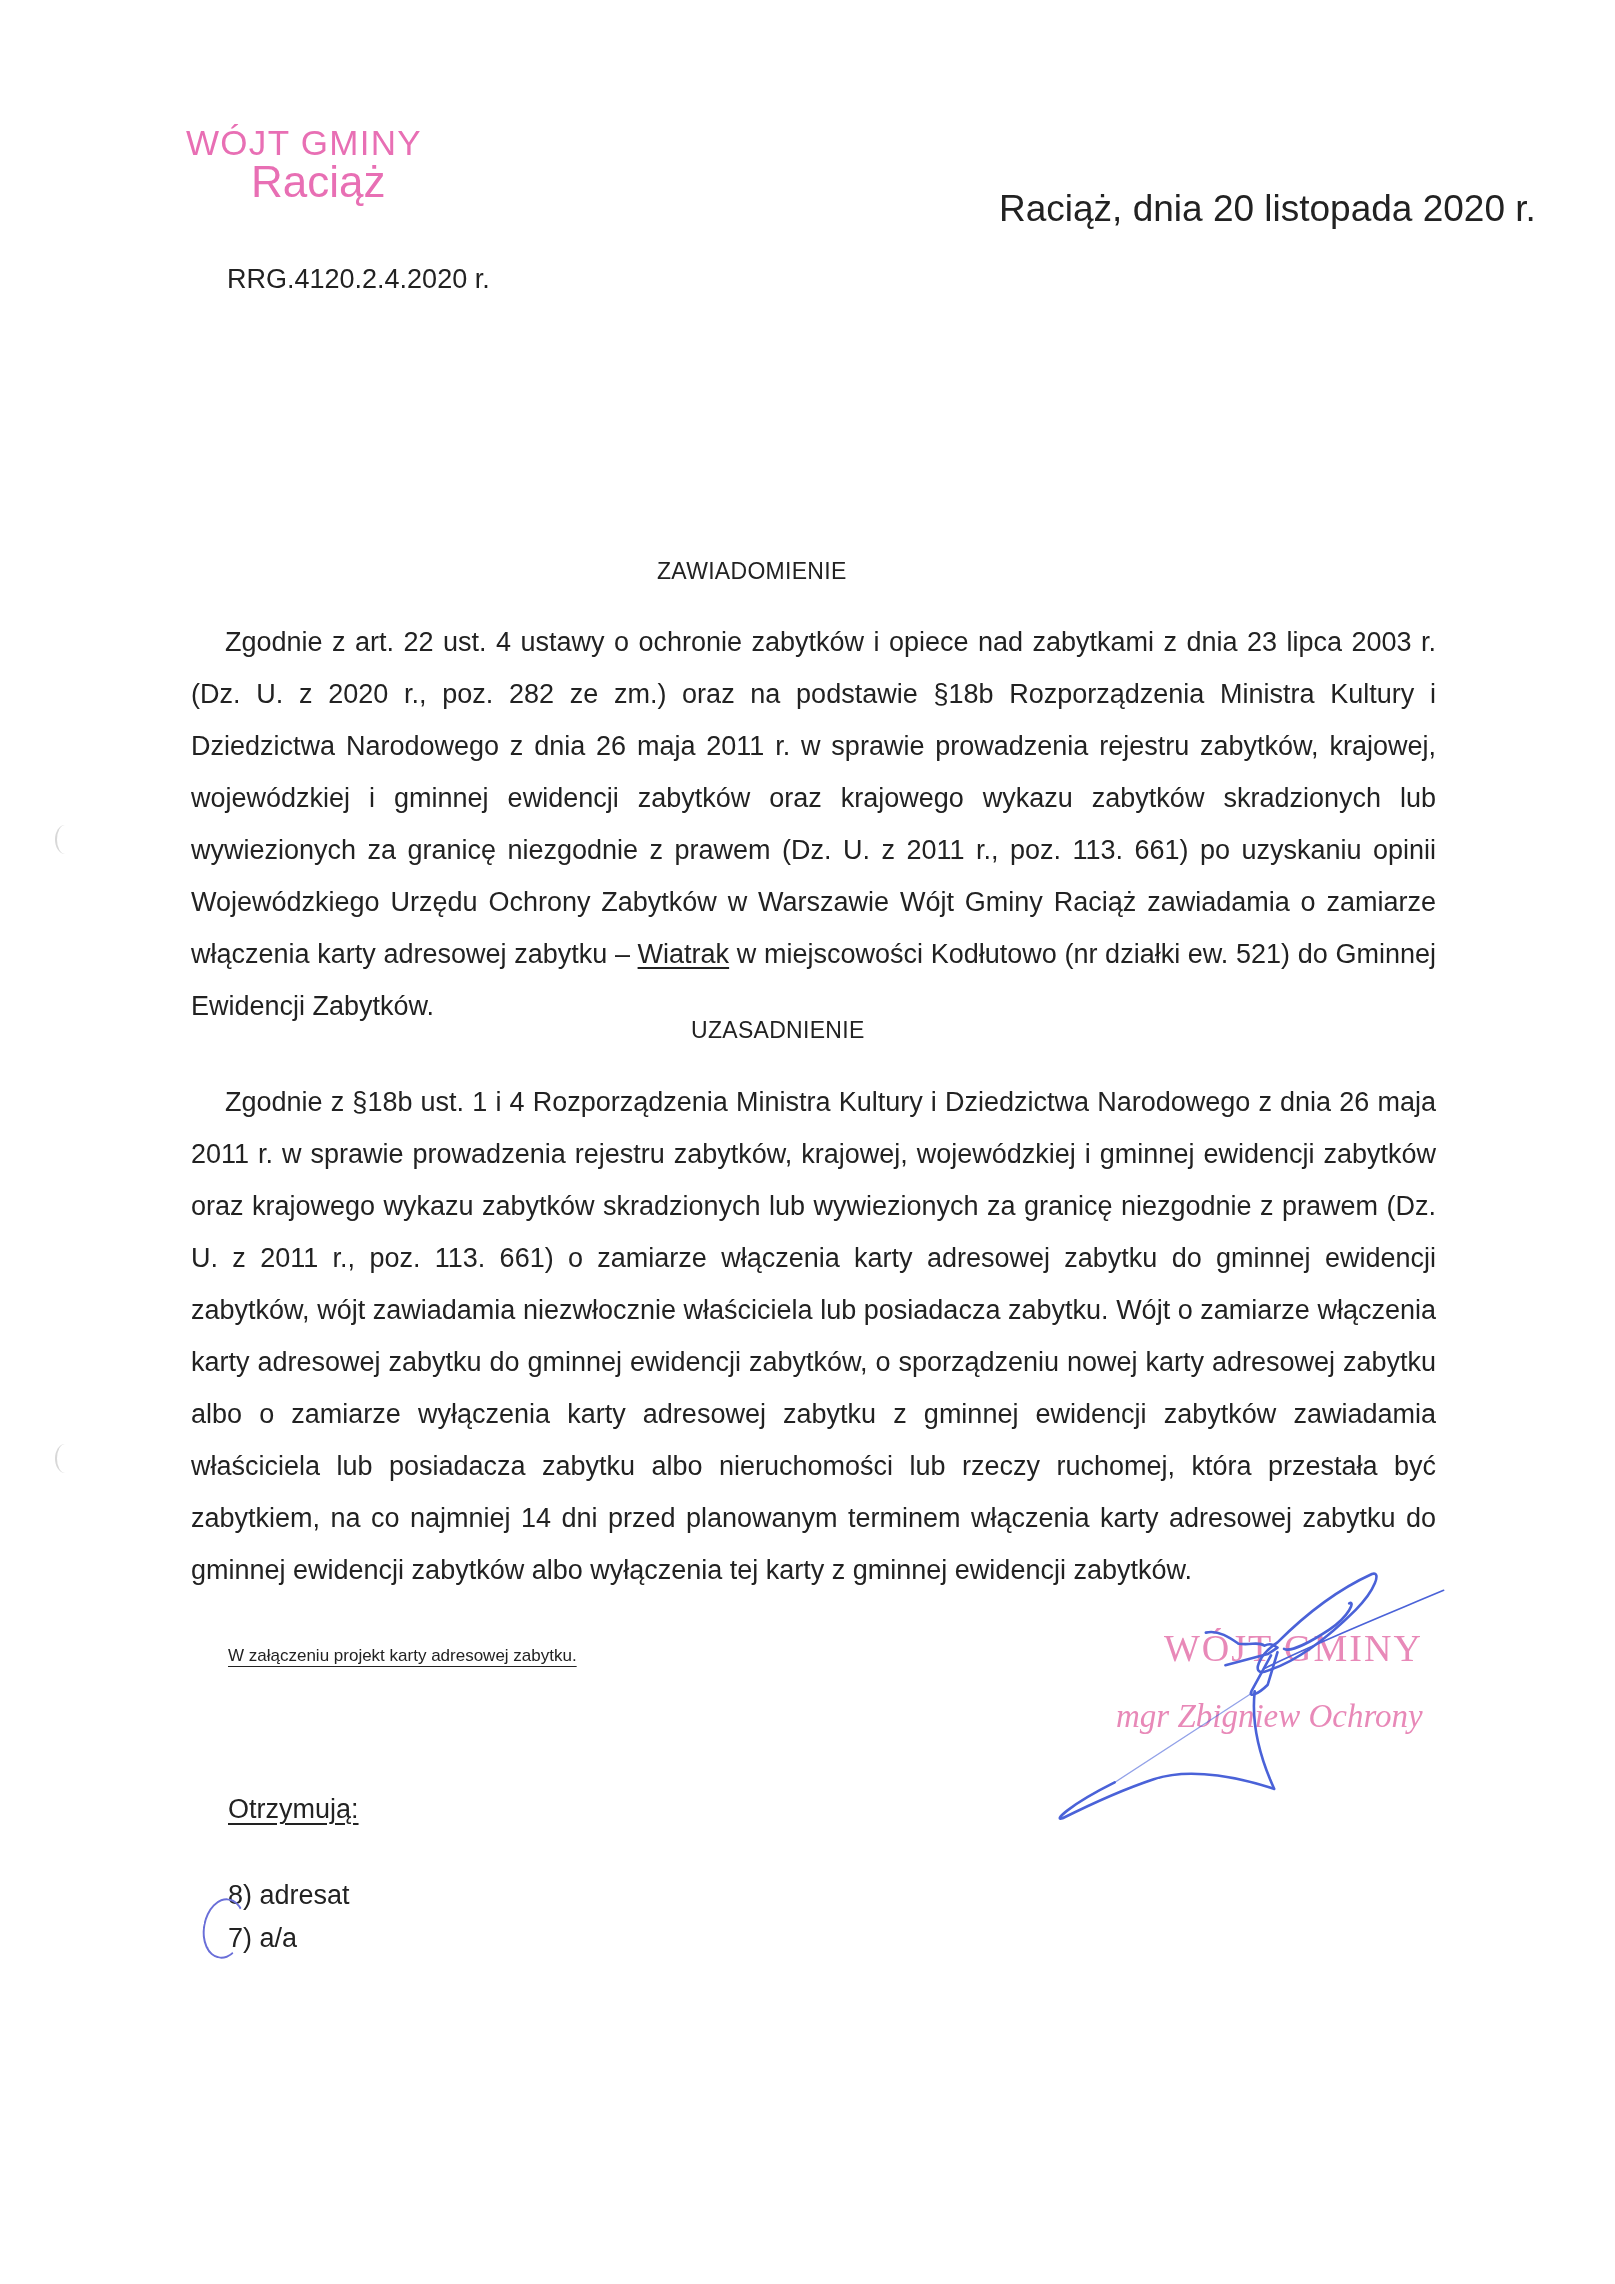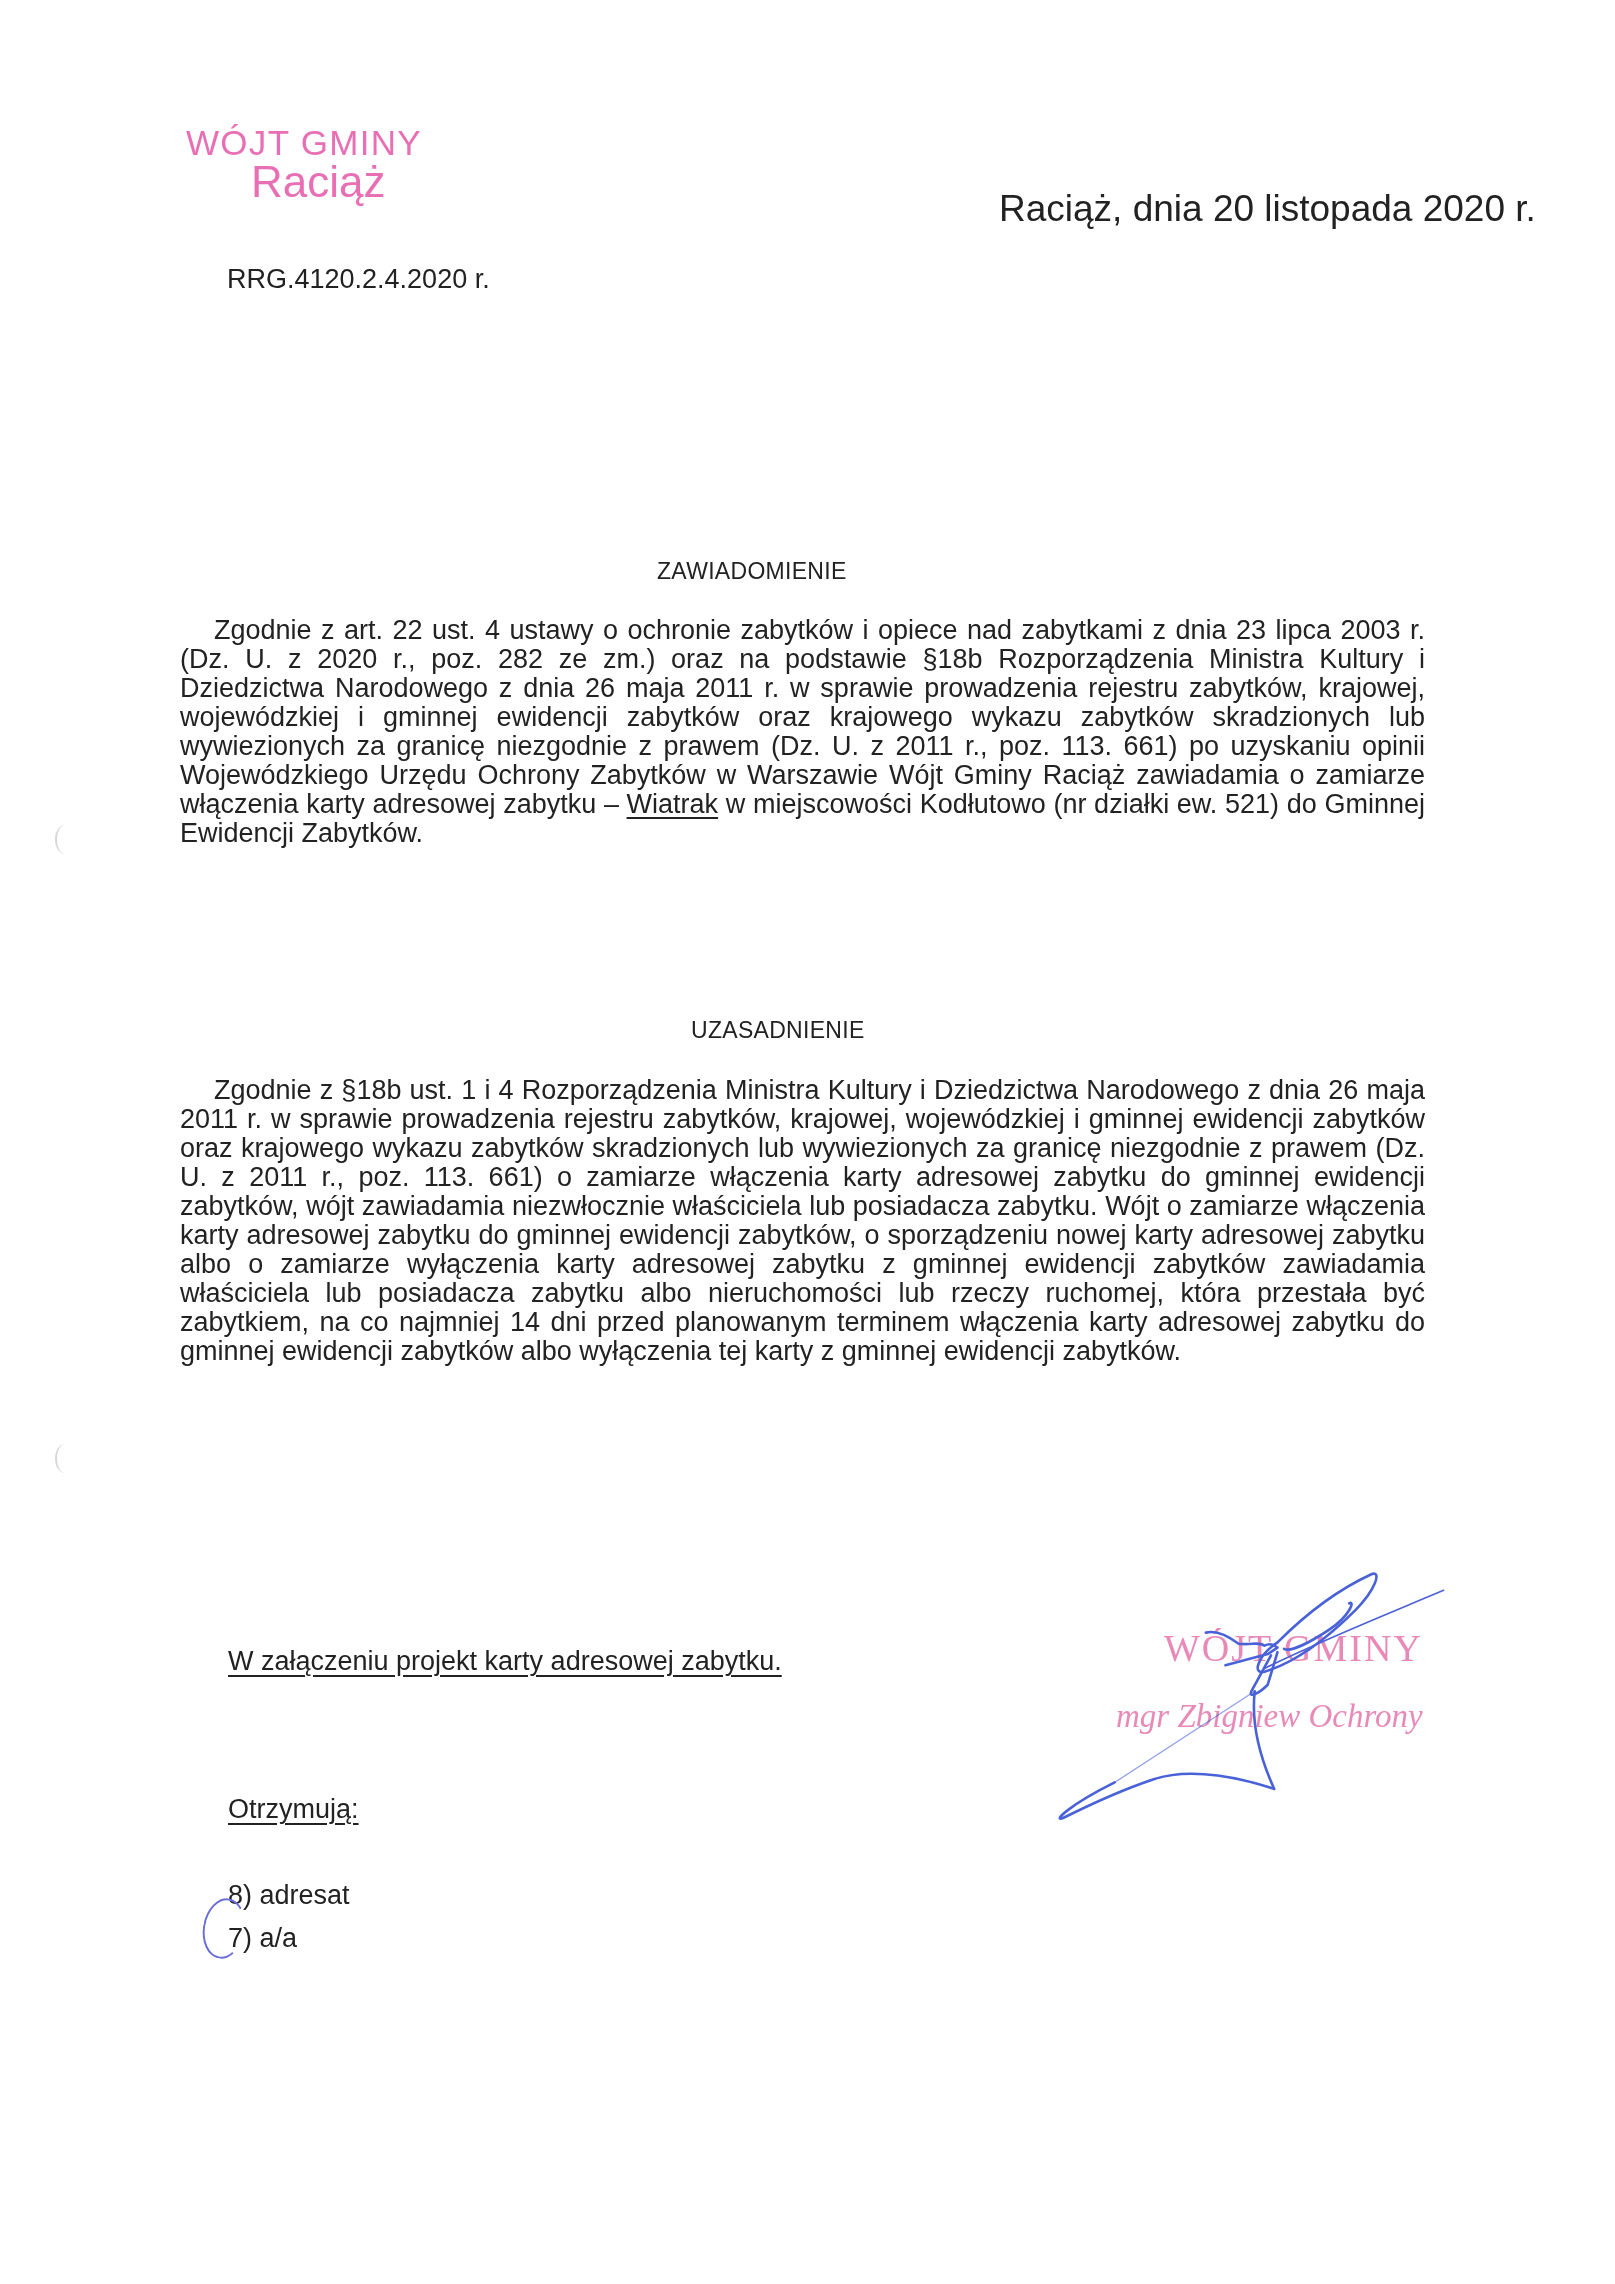--- a/index.html
+++ b/index.html
@@ -7,26 +7,26 @@
          font-family: "Liberation Sans", "DejaVu Sans", sans-serif; color: #222; }
   .abs { position: absolute; }
   .stamp-top { left: 186px; top: 123px; color: #e86fb4; font-family: "Liberation Sans", sans-serif; }
   .stamp-top .l1 { font-size: 35px; letter-spacing: 1.3px; line-height: 39px; }
   .stamp-top .l2 { font-size: 44px; margin-left: 65px; line-height: 39px; }
   .place-date { left: 999px; top: 188px; font-size: 37px; }
   .ref { left: 184px; top: 264px; font-size: 27px; margin-left: 43px; }
   .heading { font-size: 23px; font-weight: normal; letter-spacing: 0.3px; margin-top: 12px; }
   .h-zaw { left: 657px; top: 546px; }
   .h-uza { left: 691px; top: 1005px; }
-  .para { left: 180px; width: 1245px; font-size: 27px; line-height: 29px; text-align: justify; text-align-last: left; }
+  .para { left: 191px; width: 1245px; font-size: 27px; line-height: 52px; text-align: justify; text-align-last: left; }
   .para .indent { display: inline-block; width: 34px; }
   .p1 { top: 616px; }
   .p2 { top: 1076px; }
   .u { text-decoration: underline; text-underline-offset: 3.9px; }
-  .attach { left: 228px; top: 1646px; font-size: 27px; text-decoration: underline; text-underline-offset: 5.2px; }
+  .attach { left: 228px; top: 1646px; font-size: 17px; text-decoration: underline; text-underline-offset: 5.2px; }
   .recv { left: 228px; top: 1794px; font-size: 27px; text-decoration: underline; text-underline-offset: 5.2px; }
   .ritem { left: 228px; font-size: 27px; }
   .r1 { top: 1880px; }
   .r2 { top: 1923px; }
   .circle-mark { left: 203px; top: 1898px; width: 38px; height: 57px; border: 2px solid #6a6fd8; border-radius: 50%; border-right-color: transparent; transform: rotate(10deg); }
   .stamp-sig { color: #e889b8; font-family: "Liberation Serif", serif; }
   .sig-title { left: 1164px; top: 1626px; font-size: 38px; letter-spacing: 2px; }
   .sig-name { left: 1116px; top: 1698px; font-size: 33px; font-style: italic; }
   .signature { left: 1043px; top: 1564px; width: 456px; height: 261px; }
   .hole { width: 18px; height: 29px; border-left: 2.6px solid #c8c8c8; border-radius: 50%; opacity: 0.7; }

